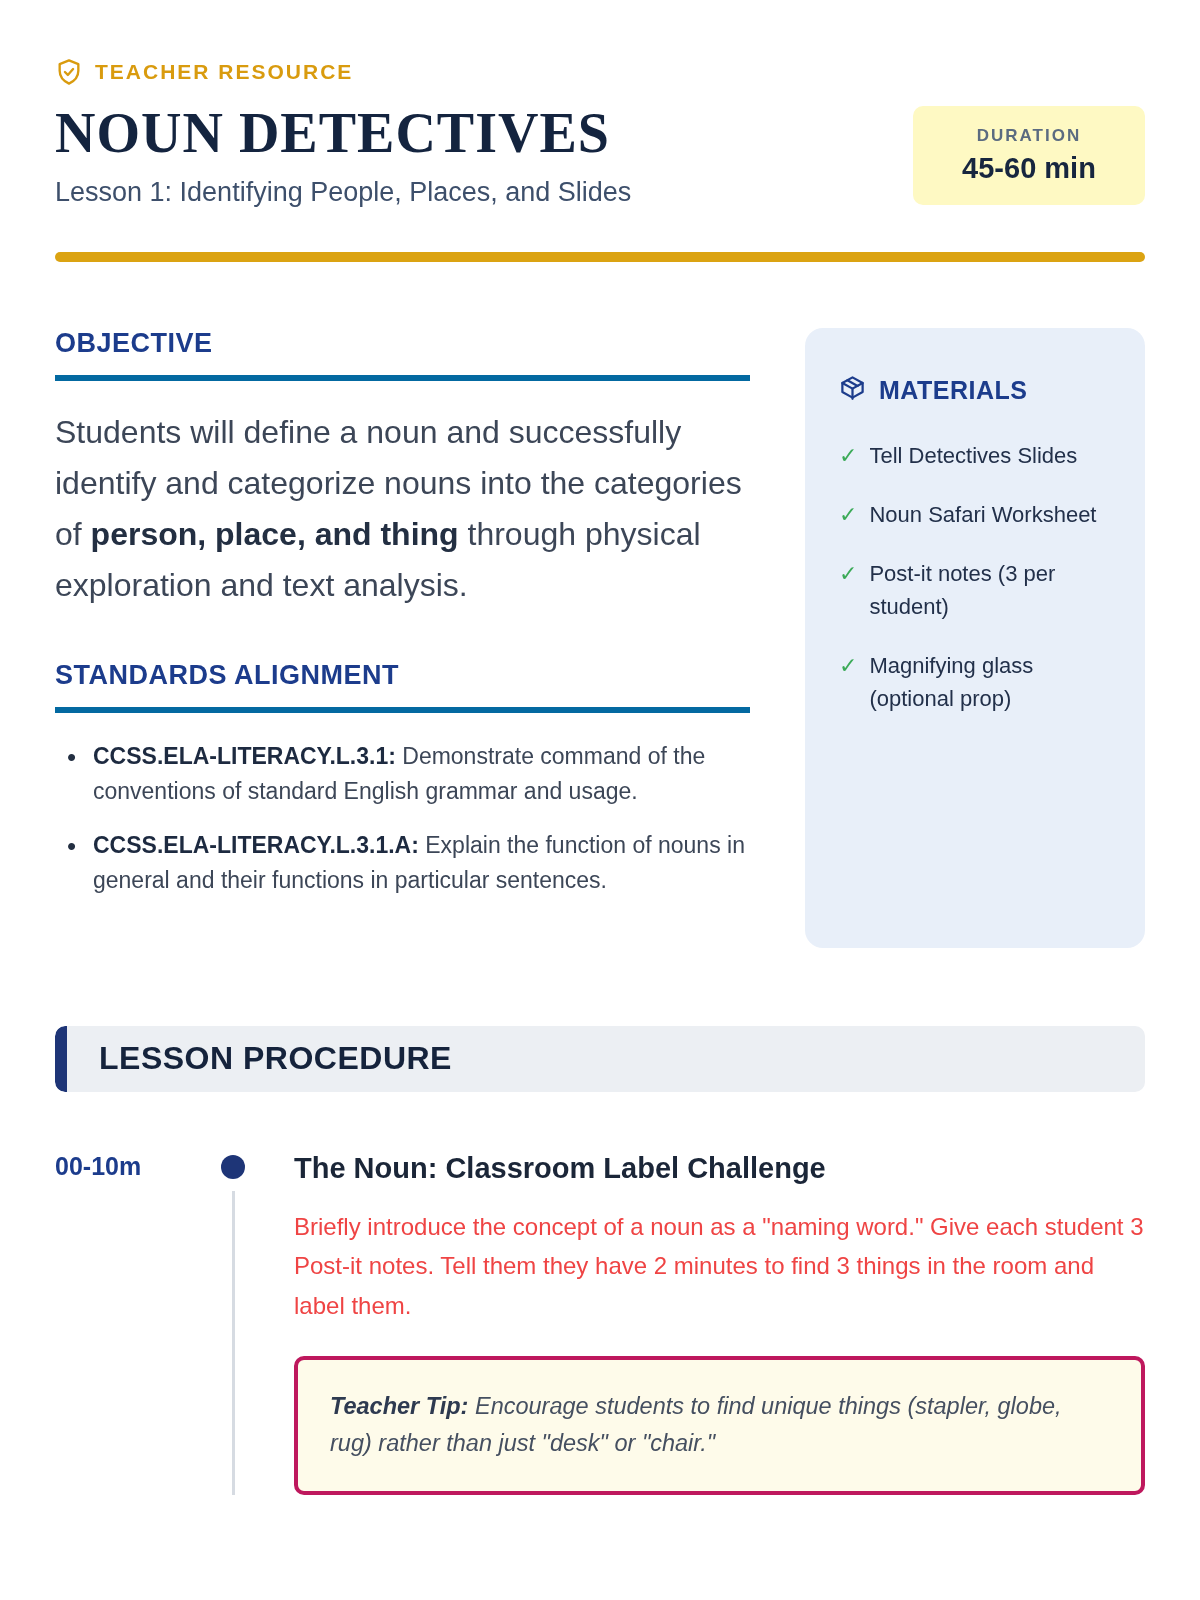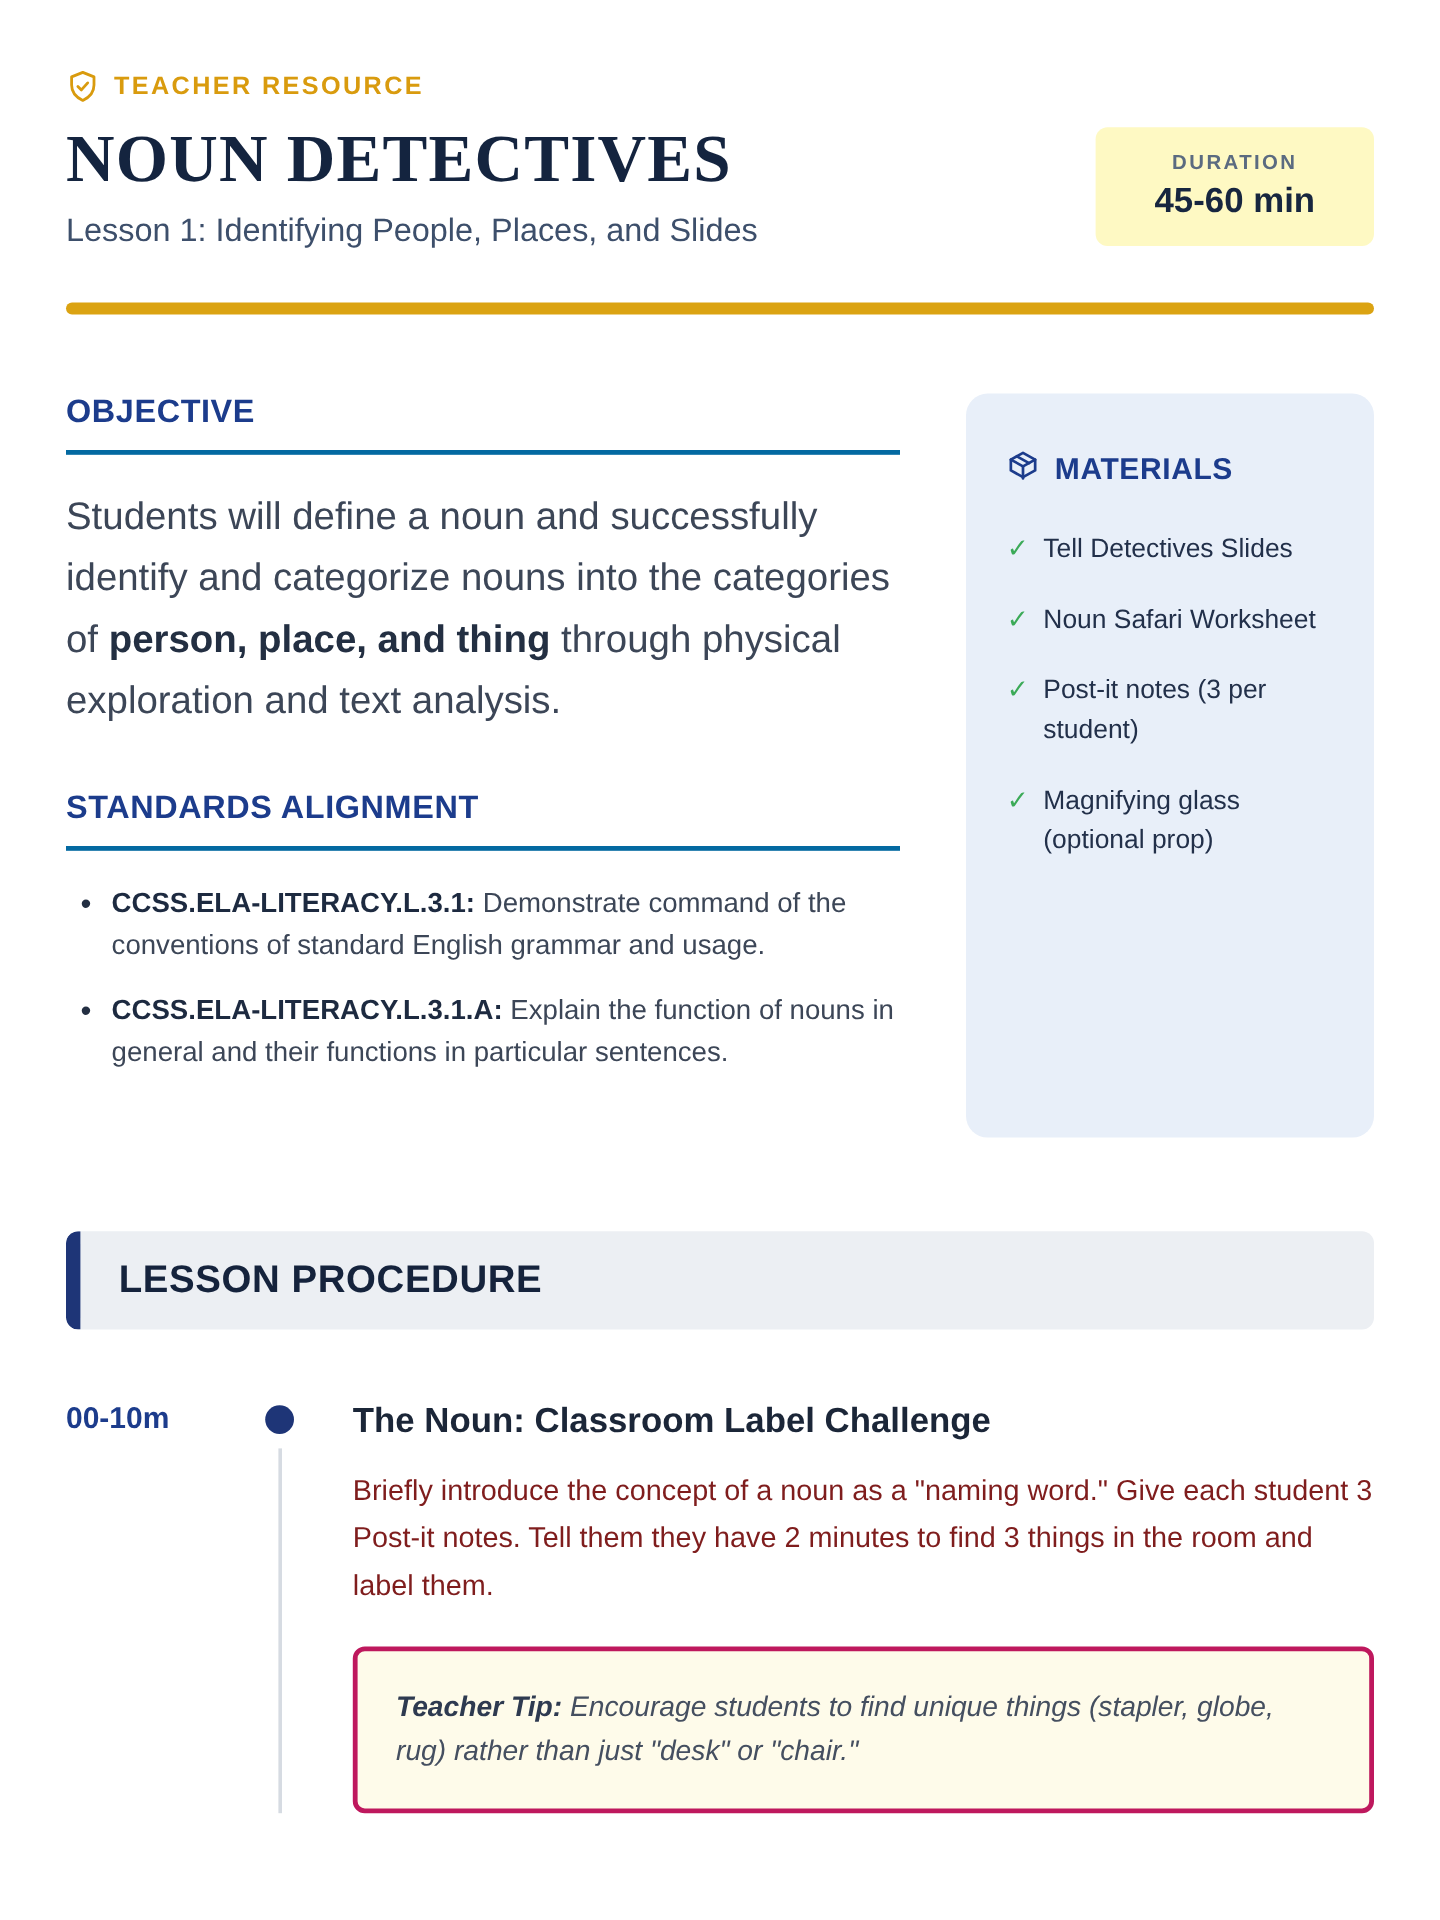--- a/index.html
+++ b/index.html
@@ -31,21 +31,21 @@
     font-size: 17px; font-weight: bold; color: #5b6b80; letter-spacing: 2px; margin-bottom: 6px;
   }
   .duration-value { font-size: 29px; font-weight: bold; color: #17263f; }
   .gold-rule { height: 10px; background: #dba312; border-radius: 5px; margin-top: 44px; }
 
   
   .columns { display: flex; gap: 55px; margin-top: 66px; align-items: flex-start; }
   .left-col { flex: 1; min-width: 0; }
   .section-heading {
     color: #1c3c8c; font-size: 27px; font-weight: bold; letter-spacing: 0.5px;
-    padding-bottom: 16px; border-bottom: 4px solid #0369a1; margin-bottom: 26px;
+    padding-bottom: 16px; border-bottom: 6px solid #0369a1; margin-bottom: 26px;
   }
   .body-text { font-size: 32px; line-height: 1.6; color: #3c4657; }
   .body-text strong { color: #232f42; }
   .standards-section { margin-top: 48px; }
   .standards-list { list-style: none; margin-top: 2px; }
   .standards-list li {
     position: relative; padding-left: 38px; font-size: 23px; line-height: 1.55;
     color: #3c4657; margin-bottom: 18px;
   }
   .standards-list li::before {
@@ -63,38 +63,38 @@
   .materials-list { list-style: none; }
   .materials-list li {
     display: flex; align-items: flex-start; gap: 12px;
     font-size: 22px; line-height: 1.5; color: #22304a; margin-bottom: 26px;
   }
   .check-mark { color: #3baa58; font-size: 22px; font-weight: bold; line-height: 1.5; flex: 0 0 auto; }
 
   
   .procedure-header {
     display: flex; align-items: stretch; margin-top: 78px;
-    background: #eceff3; border-radius: 10px; overflow: hidden; height: 82px;
+    background: #eceff3; border-radius: 10px; overflow: hidden; height: 66px;
   }
   .accent-bar { width: 12px; background: #1e3577; border-radius: 10px 0 0 10px; flex: 0 0 12px; }
   .procedure-title {
     color: #15233c; font-size: 32px; font-weight: bold; letter-spacing: 0.5px;
     align-self: center; padding-left: 32px;
   }
 
   .step { display: flex; margin-top: 60px; padding-bottom: 70px; }
   .step-time { flex: 0 0 145px; font-size: 25px; font-weight: bold; color: #1c3c8c; padding-top: 0px; }
   .step-timeline { flex: 0 0 66px; display: flex; flex-direction: column; align-items: center; }
   .step-dot {
     width: 24px; height: 24px; border-radius: 50%; background: #1e3577; margin-top: 3px; flex: 0 0 auto;
   }
   .step-line { width: 3px; background: #d6dbe2; flex: 1 1 auto; margin-top: 12px; }
   .step-content { flex: 1; min-width: 0; padding-left: 28px; }
   .step-title { font-size: 29px; font-weight: bold; color: #1b2638; margin-bottom: 22px; }
-  .step-body { font-size: 24px; line-height: 1.65; color: #7f1d1d; }
+  .step-body { font-size: 24px; line-height: 1.65; color: #ef4444; }
   .tip-box {
     margin-top: 30px; background: #fefbea; border: 4px solid #be185d; border-radius: 10px;
     padding: 28px 32px;
   }
   .tip-box p { font-size: 23.5px; line-height: 1.6; color: #454f60; font-style: italic; }
   .tip-label { font-weight: bold; font-style: italic; color: #2e3a50; }
 </style>
 </head>
 <body>
 

